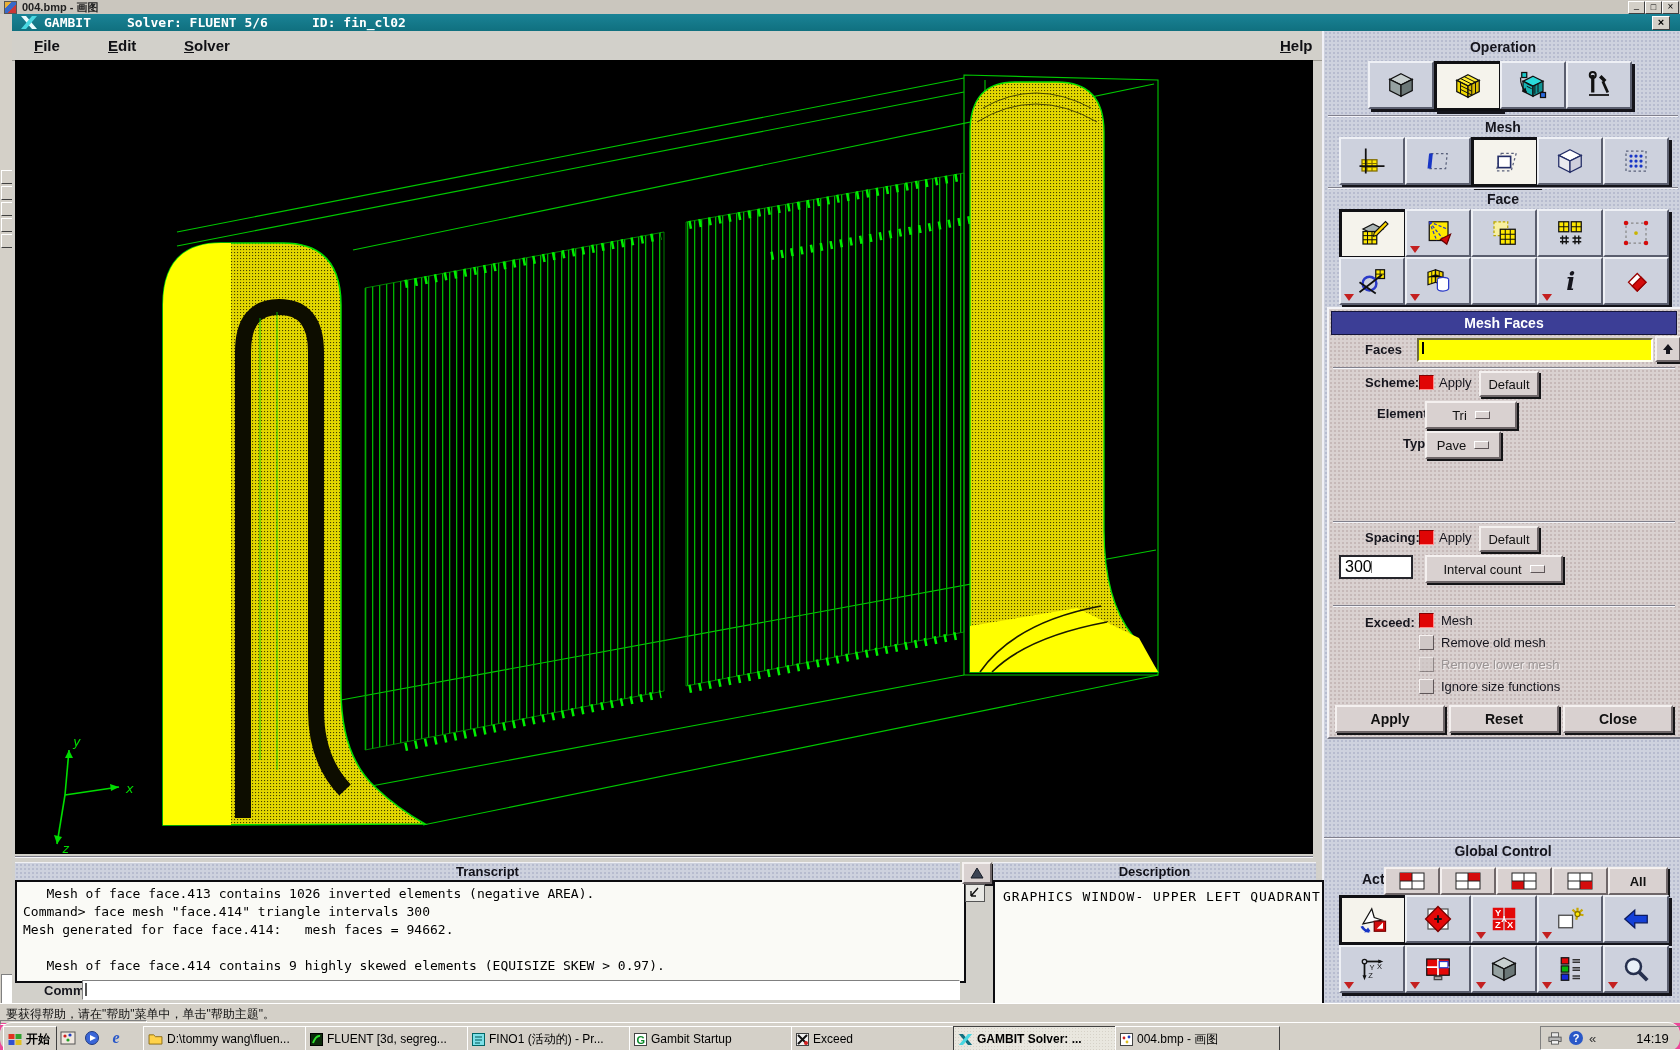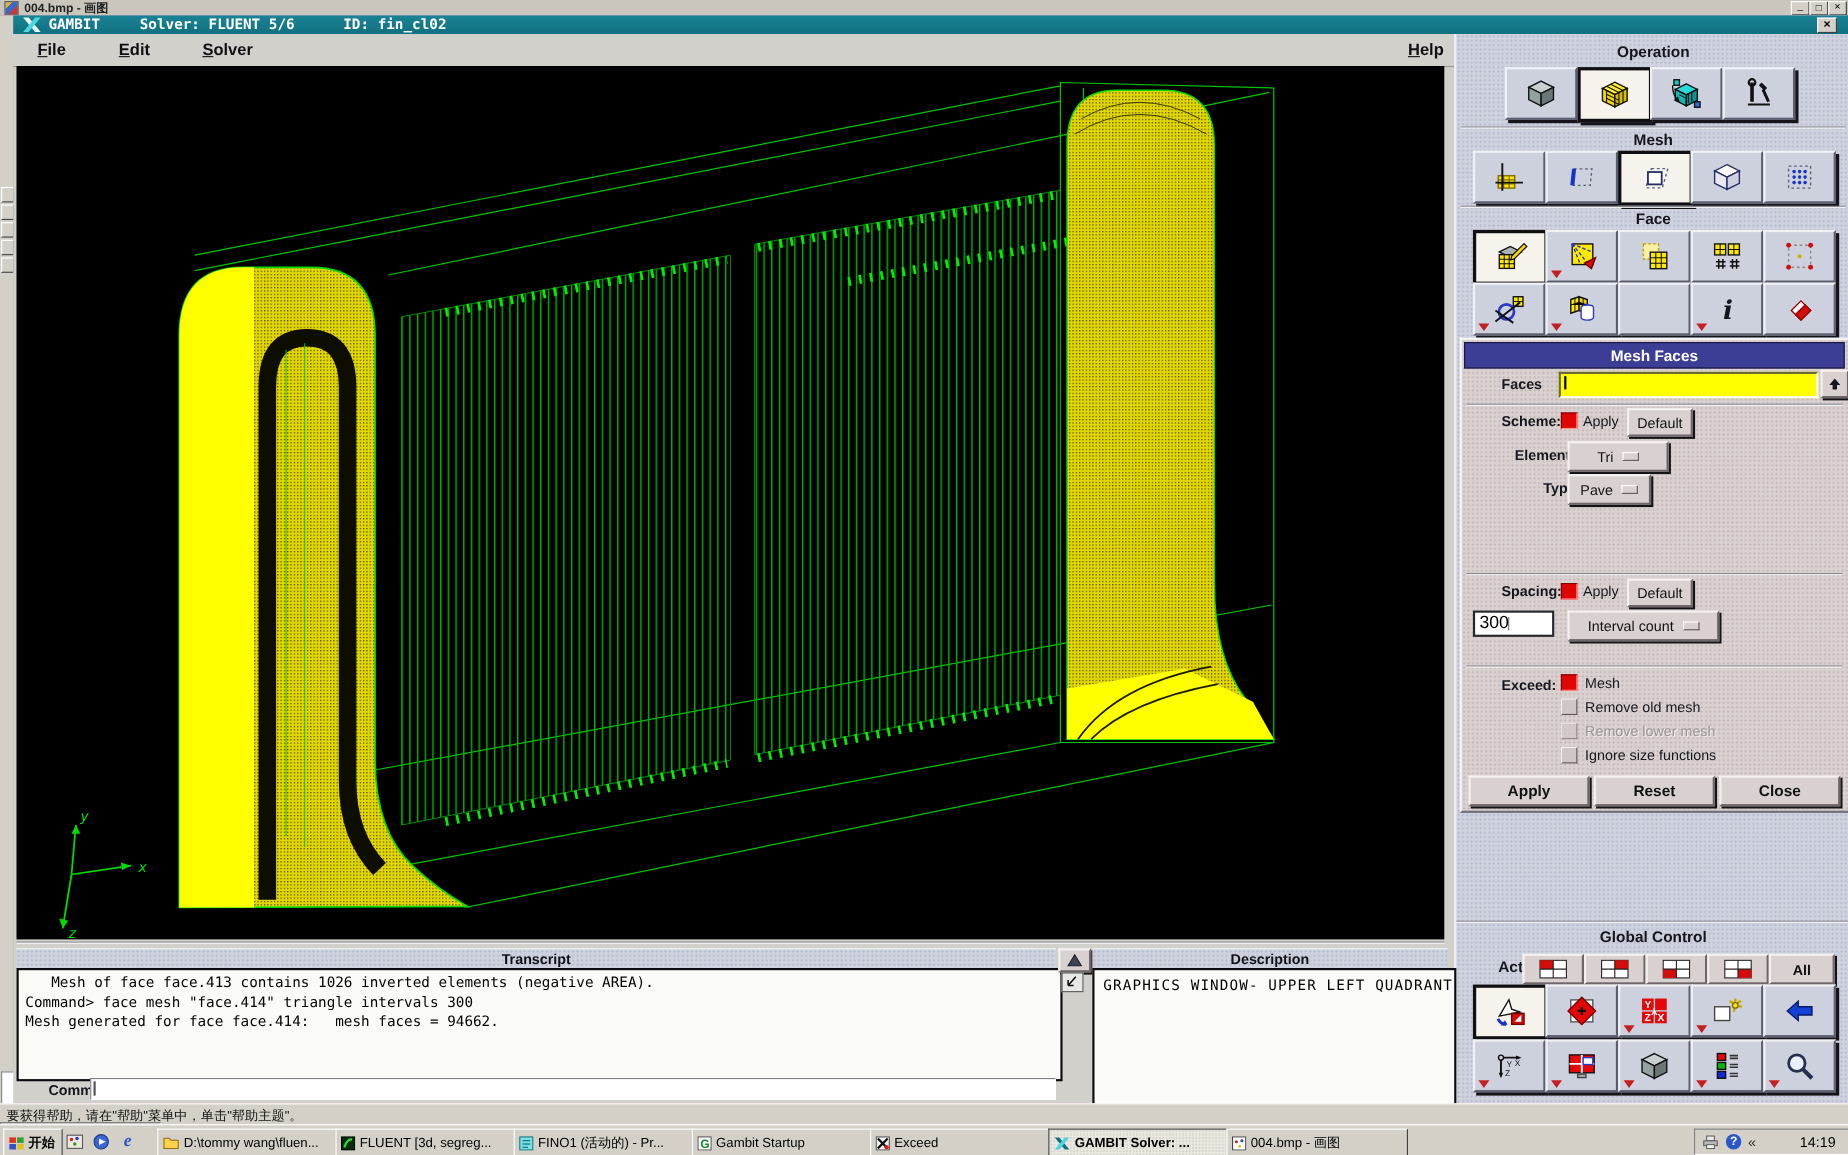--- a/index.html
+++ b/index.html
@@ -526,20 +526,21 @@
 
     <div class="abs groove" style="left:3px;top:842px;width:1298px;"></div>
     <div class="subhdr" style="left:3px;top:848px;width:945px;">
       <span>Transcript</span>
     </div>
     <div class="txtbox" style="left:3px;top:866px;width:941px;height:96px;padding:3px 0 0 6px;">
       <div class="tline">   Mesh of face face.413 contains 1026 inverted elements (negative AREA).</div>
       <div class="tline">Command&gt; face mesh "face.414" triangle intervals 300</div>
       <div class="tline">Mesh generated for face face.414:   mesh faces = 94662.</div>
       <div class="tline"></div>
+      <div class="tline">   Mesh of face face.414 contains 9 highly skewed elements (EQUISIZE SKEW &gt; 0.97).</div>
     </div>
     <span class="flabel" style="left:6px;top:969px;font-size:13px;">Command:</span>
     <div class="abs winsunken" style="left:70px;top:966px;width:876px;height:18px;background:#fff;">
       <span style="font-family:'DejaVu Sans Mono',monospace;font-size:13px;"></span>
       <i class="abs" style="left:2px;top:2px;width:2px;height:13px;background:#555;"></i>
     </div>
 
     <div class="abs btn" style="left:950px;top:848px;width:26px;height:18px;">
       <svg width="14" height="12" viewBox="0 0 14 12">
           <polygon points="7,1 13,11 1,11" fill="#3c4454" stroke="#1a1e28"></polygon>
@@ -557,21 +558,21 @@
     <div class="txtbox" style="left:981px;top:866px;width:319px;height:118px;padding:6px 0 0 8px;">
       <div class="tline" style="letter-spacing:1px;">GRAPHICS WINDOW- UPPER LEFT QUADRANT</div>
     </div>
   </div>
 
   <div class="abs" style="left:0;top:1003px;width:1680px;height:19px;background:#d4d0c8;border-top:1px solid #fff;">
     <span style="position:absolute;left:6px;top:2px;font-size:12px;color:#111;">要获得帮助，请在"帮助"菜单中，单击"帮助主题"。</span>
     <div class="abs winsunken" style="left:0;top:16px;width:145px;height:3px;"></div>
   </div>
 
-  <div class="abs" style="left:0;top:1022px;width:1680px;height:28px;background:#d4d0c8;border-top:1px solid #fff;">
+  <div class="abs" style="left:0;top:1022px;width:1680px;height:28px;background:#d4d0c8;border-top:1px solid #fff;border-radius:12px;">
     <div class="task" style="left:3px;width:44px;">
       <svg width="14" height="13" viewBox="0 0 14 13">
           <rect x="0.5" y="1" width="6" height="5" fill="#e03020"></rect>
           <rect x="7.5" y="1" width="6" height="5" fill="#30a030"></rect>
           <rect x="0.5" y="7" width="6" height="5" fill="#3050d0"></rect>
           <rect x="7.5" y="7" width="6" height="5" fill="#e0c020"></rect>
         </svg>
       <b>开始</b>
     </div>
     <span class="qlicon" style="left:58px;">

